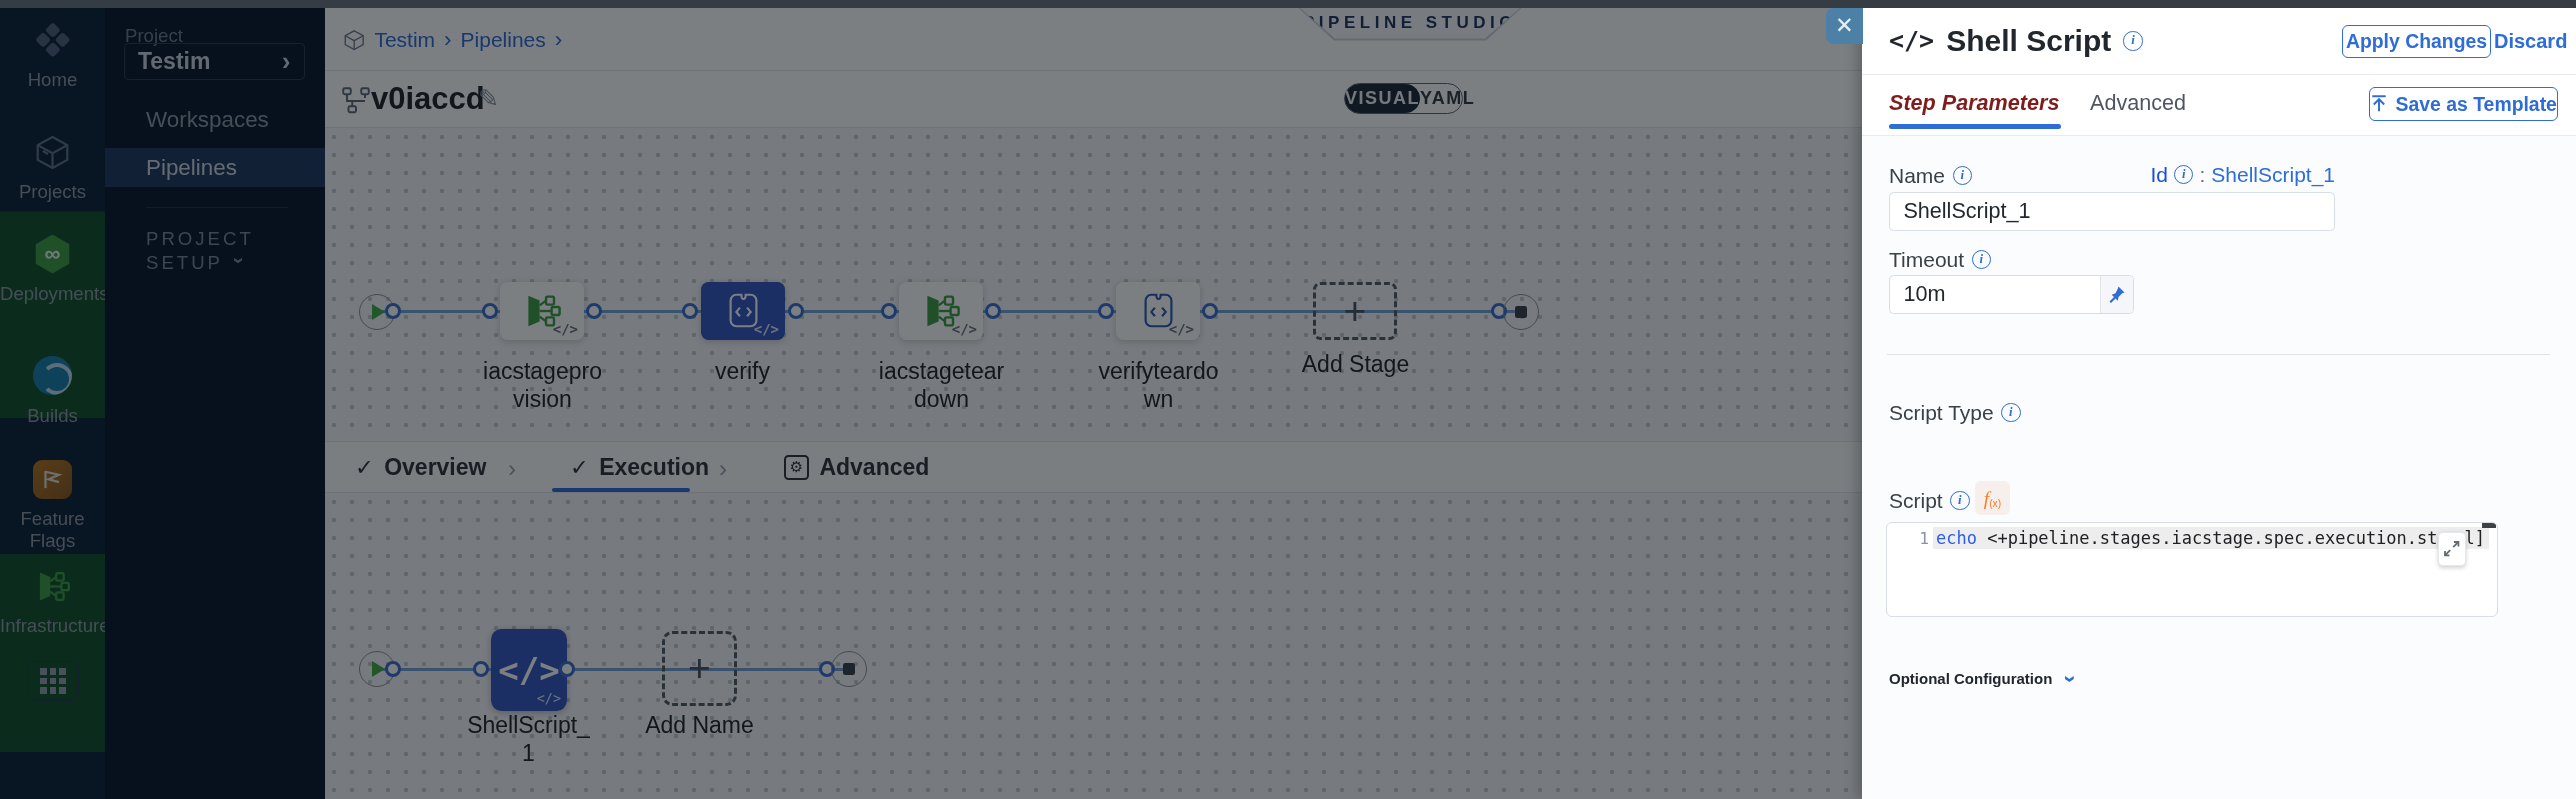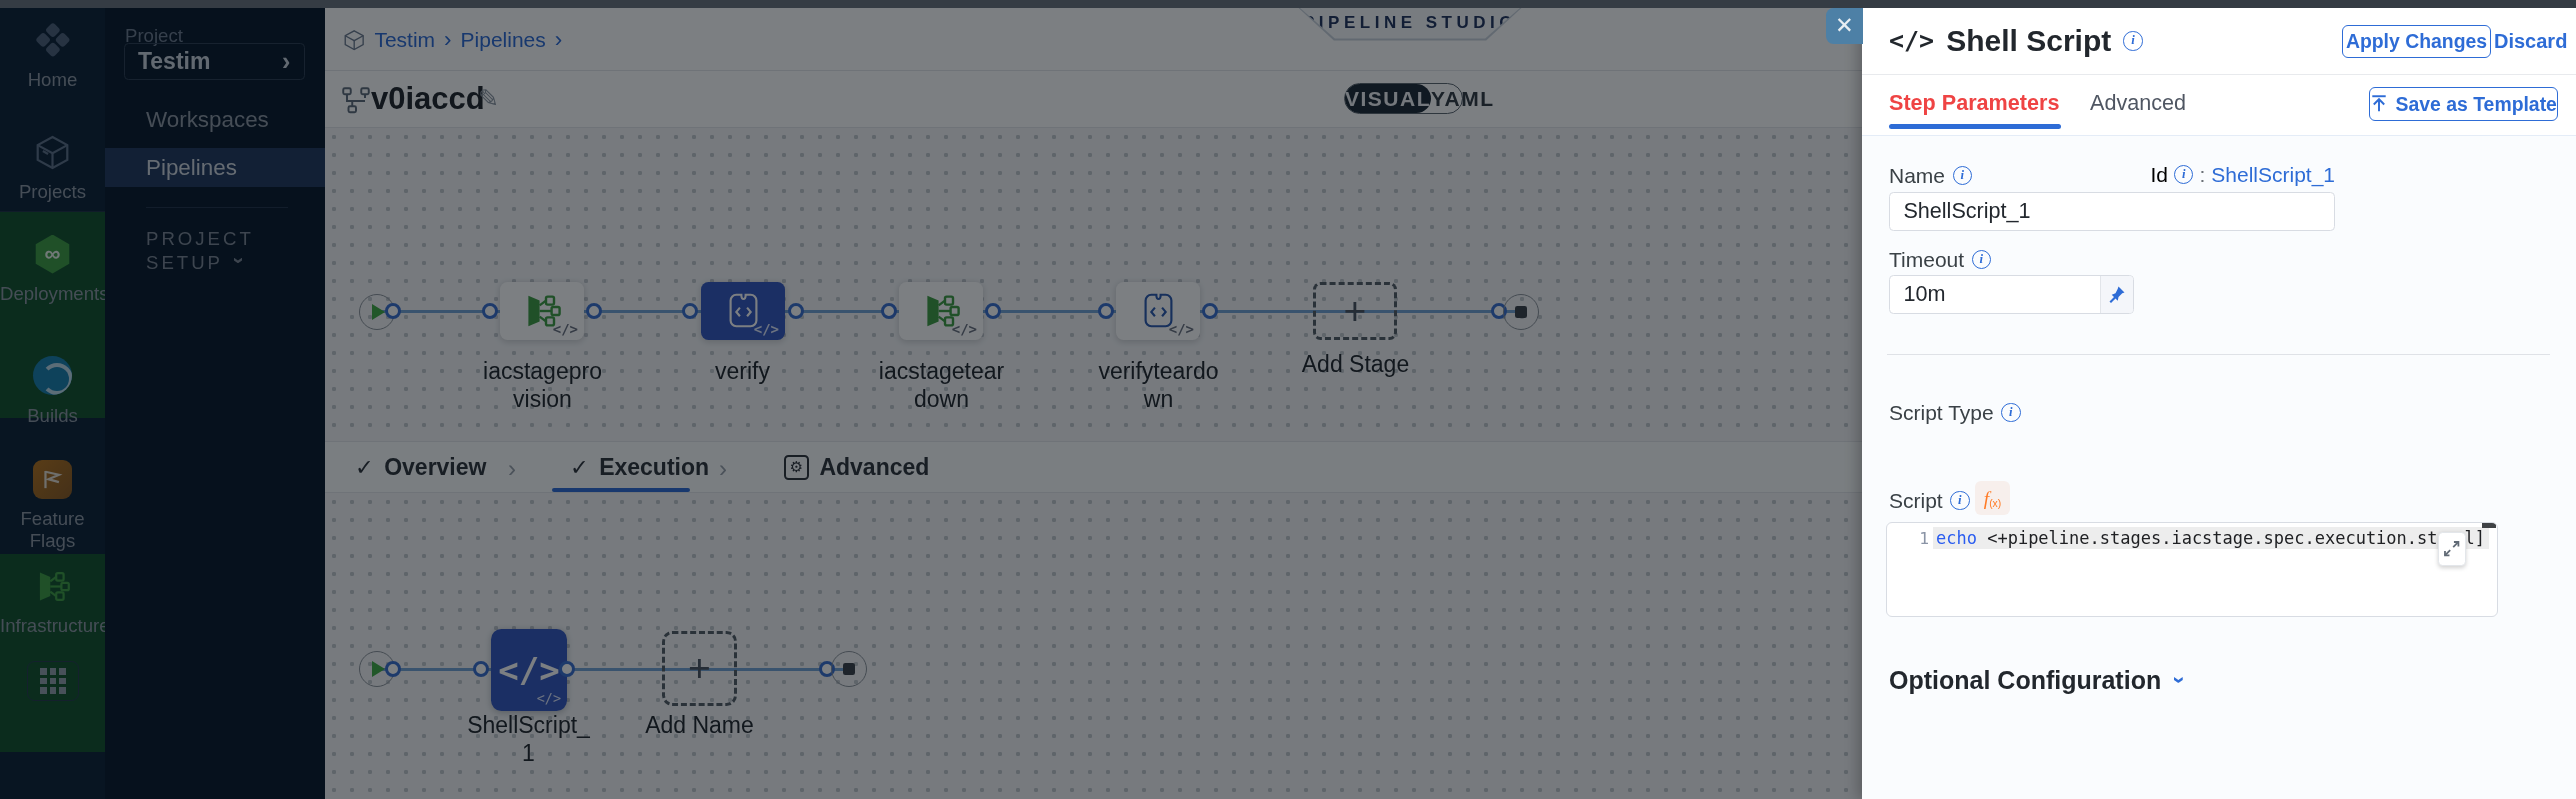--- a/index.html
+++ b/index.html
@@ -47,21 +47,21 @@
   .crumbs { position:absolute; left:18px; top:19.4px; display:flex; align-items:center; gap:9px; font-size:21px; }
   .crumbs a { color:#2e6cd6; text-decoration:none; cursor:pointer; }
   .crumbs .sep { color:#2e6cd6; font-size:22.4px; }
   .studio-badge { position:absolute; left:973px; top:0px; width:224px; height:33px; clip-path:polygon(0 0,100% 0,84% 100%,16% 100%); background:#c9d2dc; z-index:3; }
   .studio-badge .inner { position:absolute; left:1.5px; top:0; width:221px; height:31px; clip-path:polygon(0 0,100% 0,84% 100%,16% 100%); background:#f7f9fb;
      display:flex; align-items:center; justify-content:center; font-size:17px; font-weight:bold; letter-spacing:4.5px; color:#22355f; }
   .titlebar { position:absolute; left:0; top:63px; width:1537px; height:57px; background:#ffffff; border-bottom:0.7px solid #e4e7ea; }
   .ptitle { position:absolute; left:46px; top:10.4px; font-size:31px; font-weight:bold; color:#22272d; }
   .pencil { position:absolute; left:153px; top:13.4px; font-size:25px; color:#8d97a3; cursor:pointer; }
   .vy-toggle { position:absolute; left:1019px; top:12.7px; width:119px; height:31px; border:1.5px solid #5c6670; border-radius:745px; display:flex; background:#fff; cursor:pointer; }
-  .vy-toggle .seg { flex:1; display:flex; align-items:center; justify-content:center; font-size:21px; font-weight:bold; letter-spacing:1.5px; color:#333b44; border-radius:745px; }
+  .vy-toggle .seg { flex:1; display:flex; align-items:center; justify-content:center; font-size:18px; font-weight:bold; letter-spacing:1.5px; color:#333b44; border-radius:745px; }
   .vy-toggle .seg.on { background:#1f2b37; color:#eef1f4; }
 
   .canvas-top { position:absolute; left:0; top:120px; width:1537px; height:312px; }
   .tabbar { position:absolute; left:0; top:433px; width:1537px; height:52px; background:#fbfcfd; border-top:0.7px solid #e4e7ea; border-bottom:0.7px solid #e4e7ea; }
   .canvas-bot { position:absolute; left:0; top:485px; width:1537px; height:307px; }
 
   .tabitem { position:absolute; top:12px; display:flex; align-items:center; gap:10.4px; font-size:23px; color:#2f353c; font-weight:bold; cursor:pointer; }
   .tabitem .chk { font-size:22.4px; }
   .tab-sep { position:absolute; top:13.4px; font-size:24px; color:#9aa2ab; }
   .tab-underline { position:absolute; top:46px; height:4.5px; border-radius:2.2px; background:#2e6cd6; }
@@ -102,27 +102,27 @@
   .d-title-ic { font-family:"DejaVu Sans Mono",monospace; font-size:25px; font-weight:bold; color:#22272d; }
   .d-title { font-size:30px; font-weight:bold; color:#22272d; }
   .info-ic { display:inline-flex; width:19.4px; height:19.4px; border:1.5px solid #2e6cd6; border-radius:50%; color:#2e6cd6;
      font-size:12.7px; align-items:center; justify-content:center; font-family:"Liberation Serif",serif; font-style:italic; font-weight:bold; }
   .btn-outline { position:absolute; border:1.5px solid #2e6cd6; border-radius:6px; background:#fff; color:#2e6cd6; font-size:19.4px; font-weight:bold; cursor:pointer;
      display:flex; align-items:center; justify-content:center; gap:7.5px; }
   .apply-btn { left:480px; top:17px; width:149px; height:33px; }
   .discard-link { position:absolute; left:632px; top:22.4px; font-size:20px; font-weight:bold; color:#2e6cd6; cursor:pointer; }
   .d-tabs { position:absolute; left:0; top:67px; width:714px; height:60px; background:#fff; }
   .d-tab { position:absolute; top:15px; font-size:21.6px; color:#4f5662; cursor:pointer; }
-  .d-tab.active { color:#ef4444; font-weight:bold; }
+  .d-tab.active { color:#7f1d1d; font-weight:bold;font-style:italic; }
   .d-tab-underline { position:absolute; left:27px; top:49px; width:172px; height:5.2px; border-radius:3px; background:#2e6cd6; }
   .save-tpl { left:507px; top:12.7px; width:189px; height:34px; font-weight:bold; }
   .d-body { position:absolute; left:0; top:127px; width:714px; height:665px; background:#fafcfe; border-top:0.7px solid #e4ecf7; }
   .f-label { position:absolute; display:flex; align-items:center; gap:7.5px; font-size:21px; color:#3a4146; }
   .id-row { position:absolute; right:241px; top:27px; display:flex; align-items:center; gap:6px; font-size:21px; }
-  .id-row .idlbl { color:#000000; }
+  .id-row .idlbl { color:#1d4ed8; }
   .id-row .colon { color:#6b7177; }
   .id-row a { color:#2e6cd6; text-decoration:none; cursor:pointer; }
   .tinput { position:absolute; height:39px; border:0.7px solid #d8dce3; border-radius:4.5px; background:#fff; font-size:21.6px; color:#23282e; padding:0 13.4px;
      font-family:"Liberation Sans","DejaVu Sans",sans-serif; }
   .timeout-wrap { position:absolute; left:27px; top:139px; width:245px; height:39px; border:0.7px solid #d8dce3; border-radius:4.5px; background:#fff; display:flex; overflow:hidden; }
   .timeout-wrap input { flex:1; border:none; outline:none; font-size:21.6px; color:#23282e; padding:0 13.4px; min-width:0; background:transparent;
      font-family:"Liberation Sans","DejaVu Sans",sans-serif; }
   .pin-addon { width:33px; border-left:0.7px solid #e2e5ea; background:#f4f6fa; display:flex; align-items:center; justify-content:center; cursor:pointer; }
   .d-divider { position:absolute; left:25px; top:218px; width:663px; height:0.7px; background:#dfe2e7; }
   .selectbox { position:absolute; left:27px; top:292px; width:246px; height:36px; border:0.7px solid #d8dce3; border-radius:4.5px; background:#fff;
@@ -135,21 +135,21 @@
   .editor { position:absolute; left:24px; top:386px; width:612px; height:95px; border:0.7px solid #d8dce3; border-radius:6px; background:#fff; overflow:hidden; }
   .ed-hl { position:absolute; left:46px; top:4.5px; width:556px; height:22.4px; background:#ededed; }
   .ed-num { position:absolute; left:0; top:6px; width:42px; text-align:right; font-family:"DejaVu Sans Mono",monospace; font-size:16.4px; color:#8a94a6; }
   .ed-code { position:absolute; left:49px; top:5.2px; font-family:"DejaVu Sans Mono",monospace; font-size:17px; color:#202124; white-space:pre; }
   .ed-code .kw { color:#2b5df0; }
   .ed-tail { position:absolute; right:12px; top:5.2px; font-family:"DejaVu Sans Mono",monospace; font-size:17px; color:#202124; }
   .ed-thumb { position:absolute; right:1.5px; top:0px; width:13.4px; height:5.2px; background:#3f4245; }
   .ed-expand { position:absolute; right:31px; top:9px; width:28px; height:34px; background:#fff; border:0.7px solid #e3e6ea; border-radius:4.5px;
      box-shadow:0 1.5px 4.5px rgba(0,0,0,.18); display:flex; align-items:center; justify-content:center; cursor:pointer; }
   .oc-row { position:absolute; left:27px; top:530px; display:flex; align-items:center; gap:13.4px; cursor:pointer; }
-  .oc-row .lbl { font-size:25px; font-weight:bold; color:#22272d; }
+  .oc-row .lbl { font-size:15px; font-weight:bold; color:#22272d; }
   .oc-row .chev-d { display:inline-block; transform:rotate(90deg); color:#2e6cd6; font-size:22.4px; font-weight:bold; }
 </style>
 </head>
 <body>
 
 <div id="app">
 
   <aside class="nav1">
     <div class="tile" style="top:7.5px;height:204px;"></div>
     <div class="tile" style="top:418px;height:136px;"></div>

